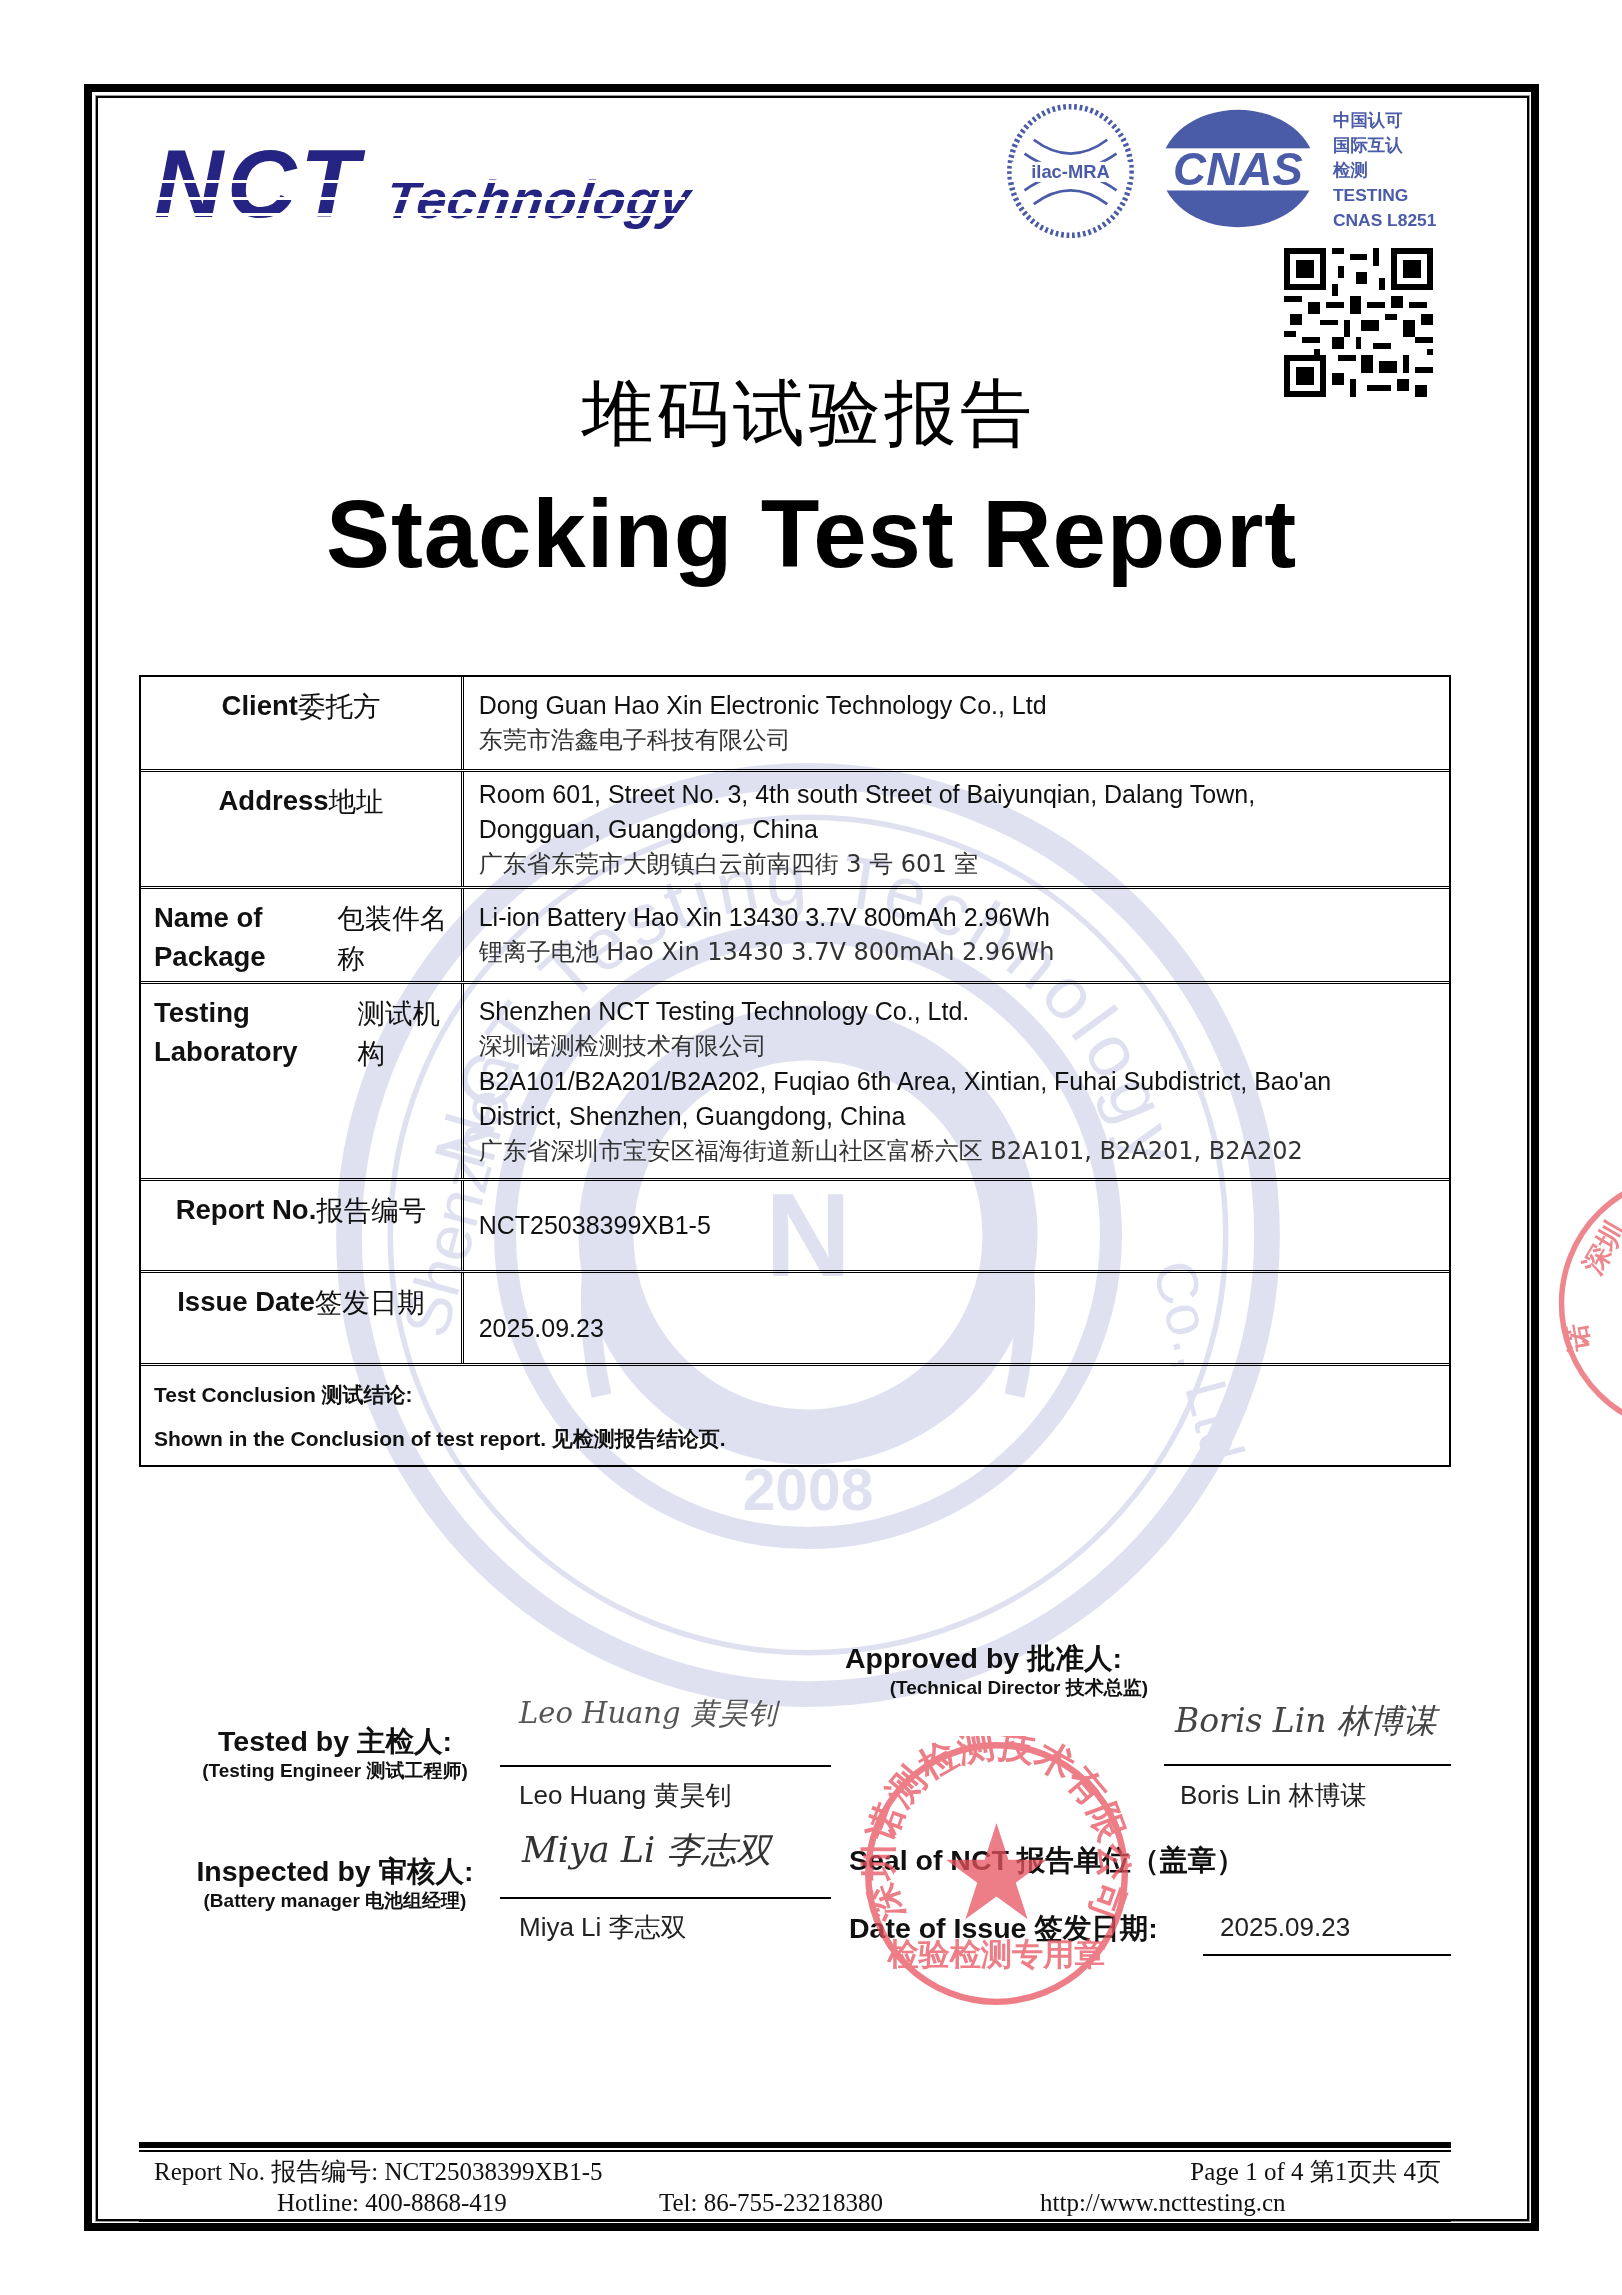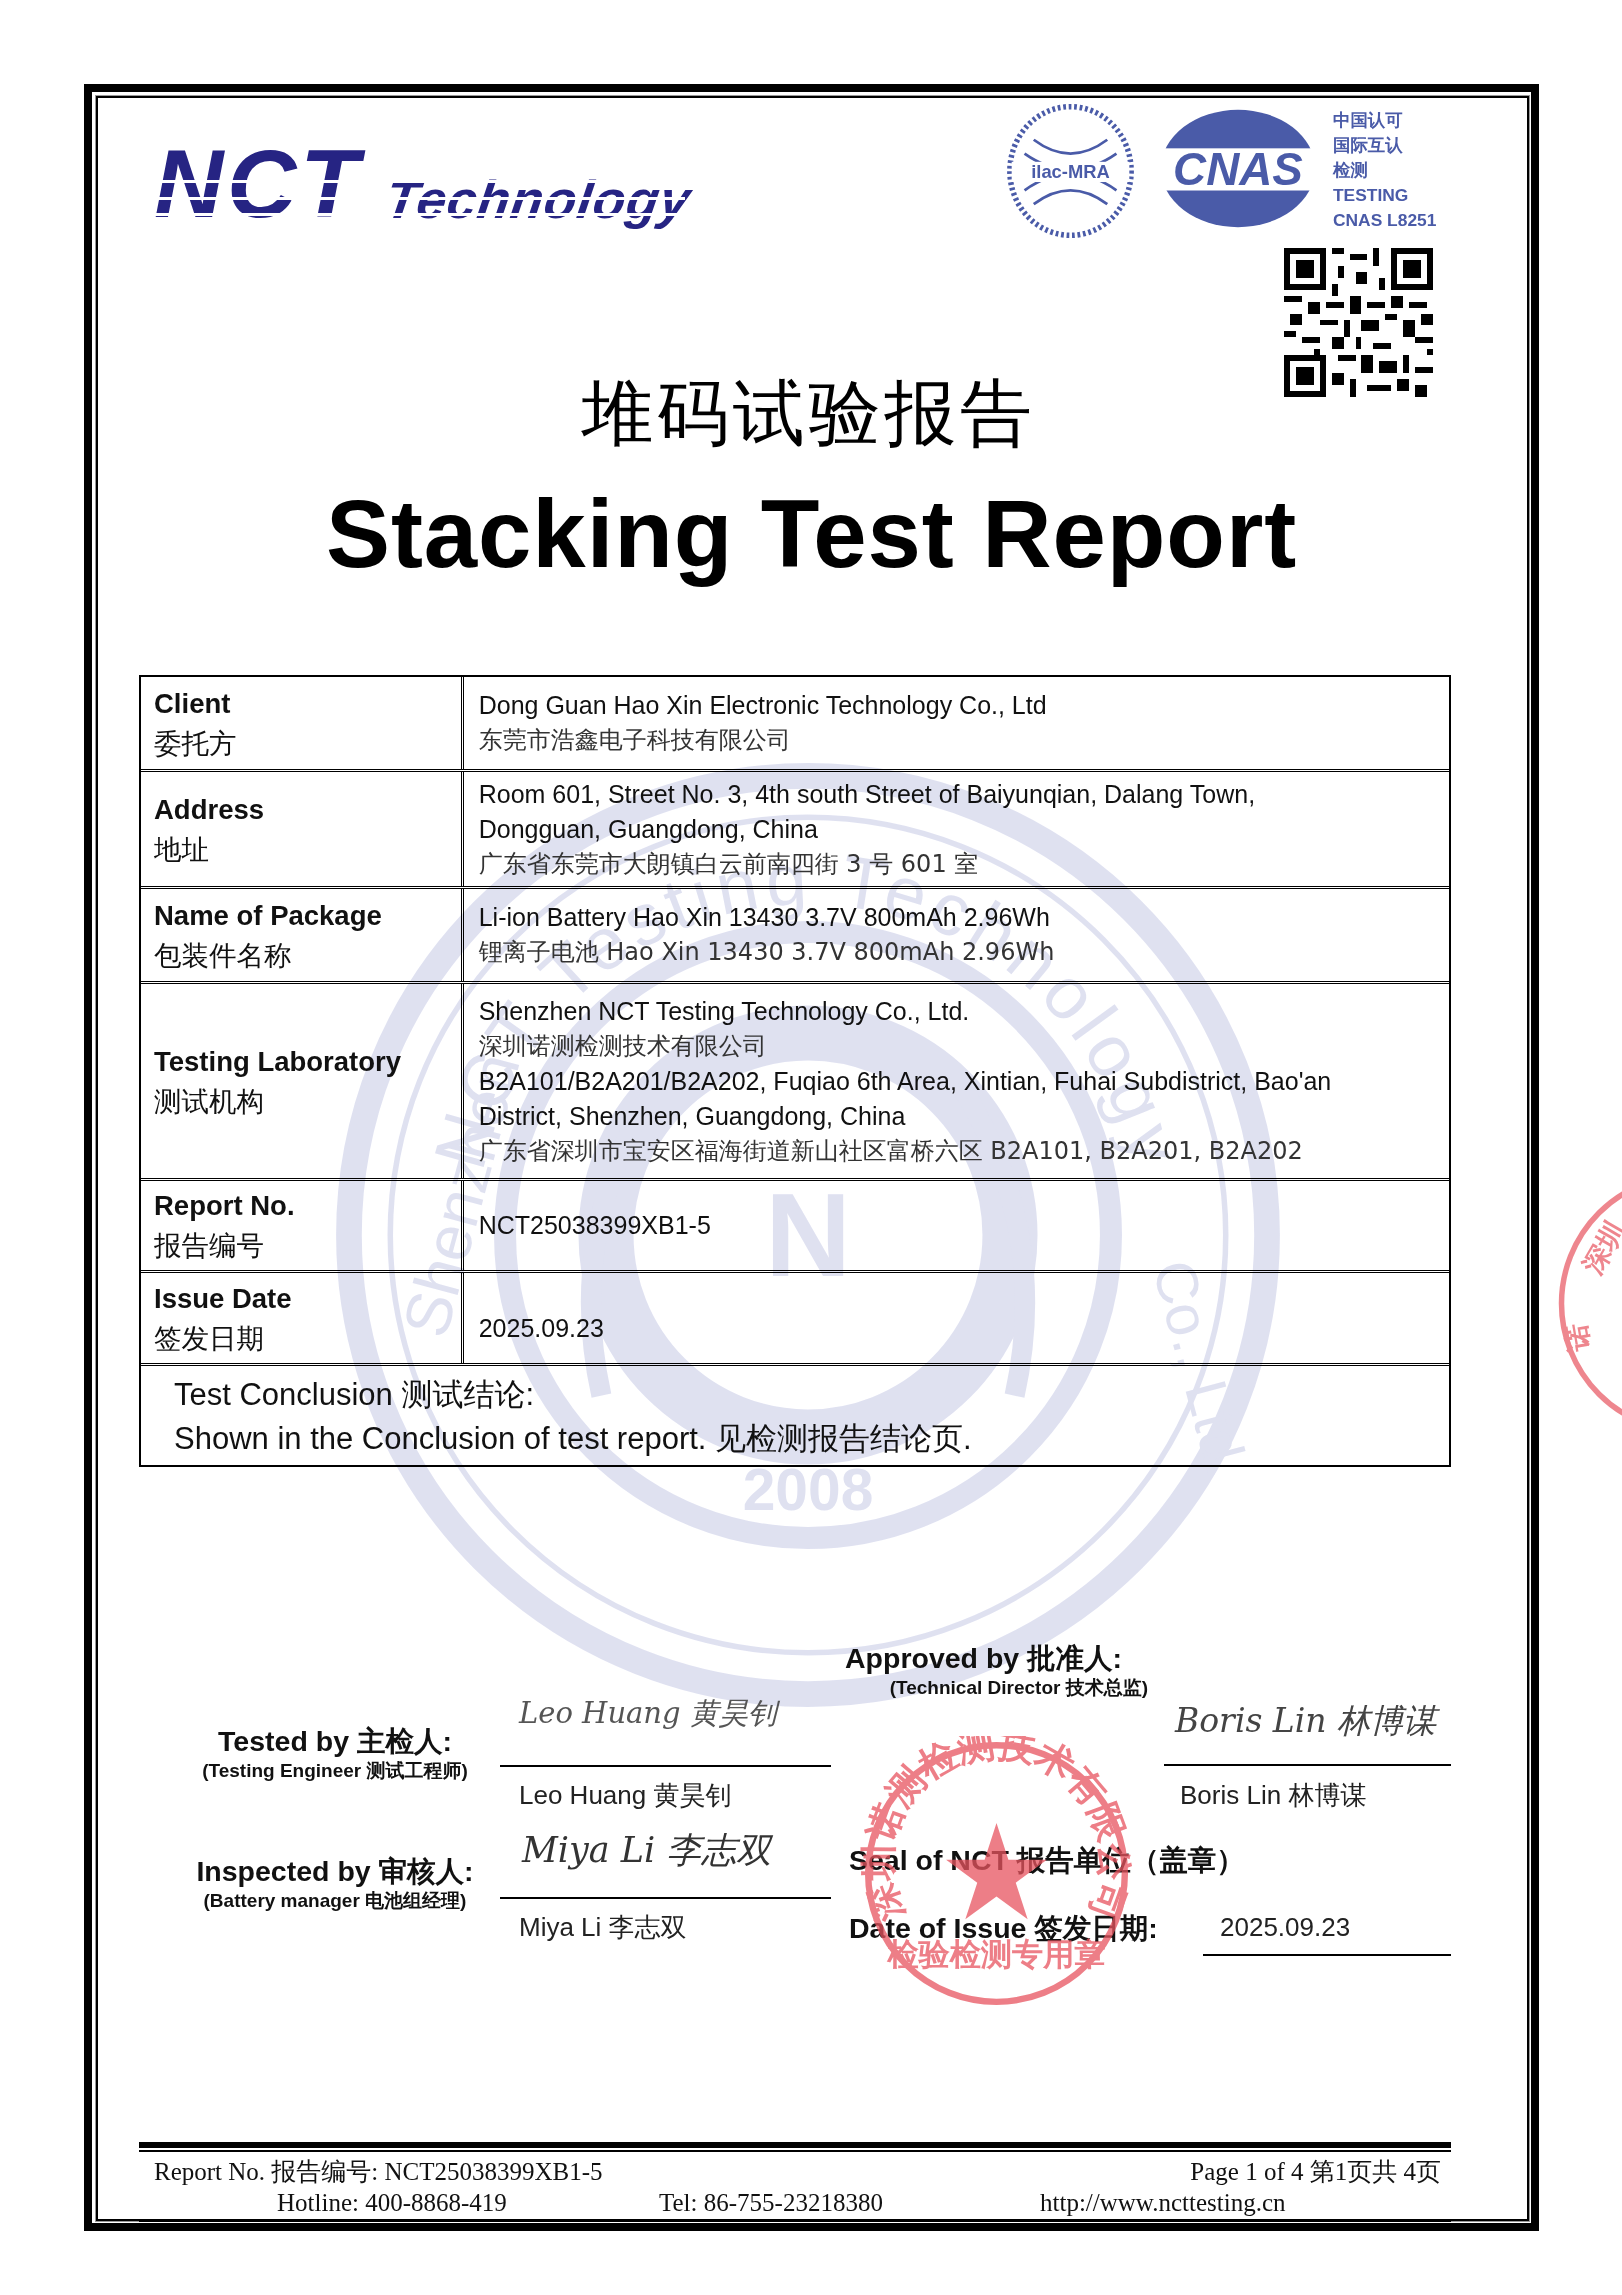--- a/index.html
+++ b/index.html
@@ -31,26 +31,26 @@
   .title-en { left:0; width:1623px; top:479px; text-align:center; font-size:96px; font-weight:bold; line-height:110px; color:#000; letter-spacing:0.9px; }
 
   
   .watermark { left:326px; top:753px; width:964px; height:964px; opacity:0.45; }
 
   
   .info-table { left:139px; top:675px; width:1312px; border-collapse:separate; border-spacing:0; }
   .info-table { border:2.8px double #000; }
   .row { display:flex; border-bottom:3.7px double #000; box-sizing:border-box; }
   .row:last-child { border-bottom:none; }
-  .cell-label { width:323px; border-right:3.7px double #000; box-sizing:border-box; padding:9.2px 13px; display:flex; flex-direction:column; justify-content:center; }
+  .cell-label { width:323px; border-right:3.7px double #000; box-sizing:border-box; padding:9.2px 13px; display:flex; flex-direction:row; justify-content:center; }
   .cell-value { flex:1; padding:7.3px 14.7px; display:flex; flex-direction:column; justify-content:center; font-size:25px; line-height:35px; }
   .lbl-en { font-weight:bold; font-size:27.5px; line-height:39px; }
   .lbl-cn { font-size:27.5px; line-height:40px; font-family:"DejaVu Sans", sans-serif; }
   .val-cn { font-family:"DejaVu Sans", sans-serif; font-size:24px; color:#333; }
-  .conclusion { padding:7.3px 13px; font-weight:normal; font-size:31px; line-height:44px;margin-left:20px; }
+  .conclusion { padding:7.3px 13px; font-weight:bold; font-size:21px; line-height:44px; }
 
   
   .sig-label { font-weight:bold; font-size:28.5px; line-height:33px; text-align:center; }
   .sig-sub { font-weight:bold; font-size:19px; line-height:26px; text-align:center; }
   .sig-line { height:1.8px; background:#000; position:absolute; }
   .sig-name { font-size:26px; line-height:31px; color:#222; }
   .sig-script { font-family:"DejaVu Serif", serif; font-style:italic; color:#555; }
 
   
   .stamp { left:859px; top:1736px; width:275px; height:275px; opacity:0.75; }

